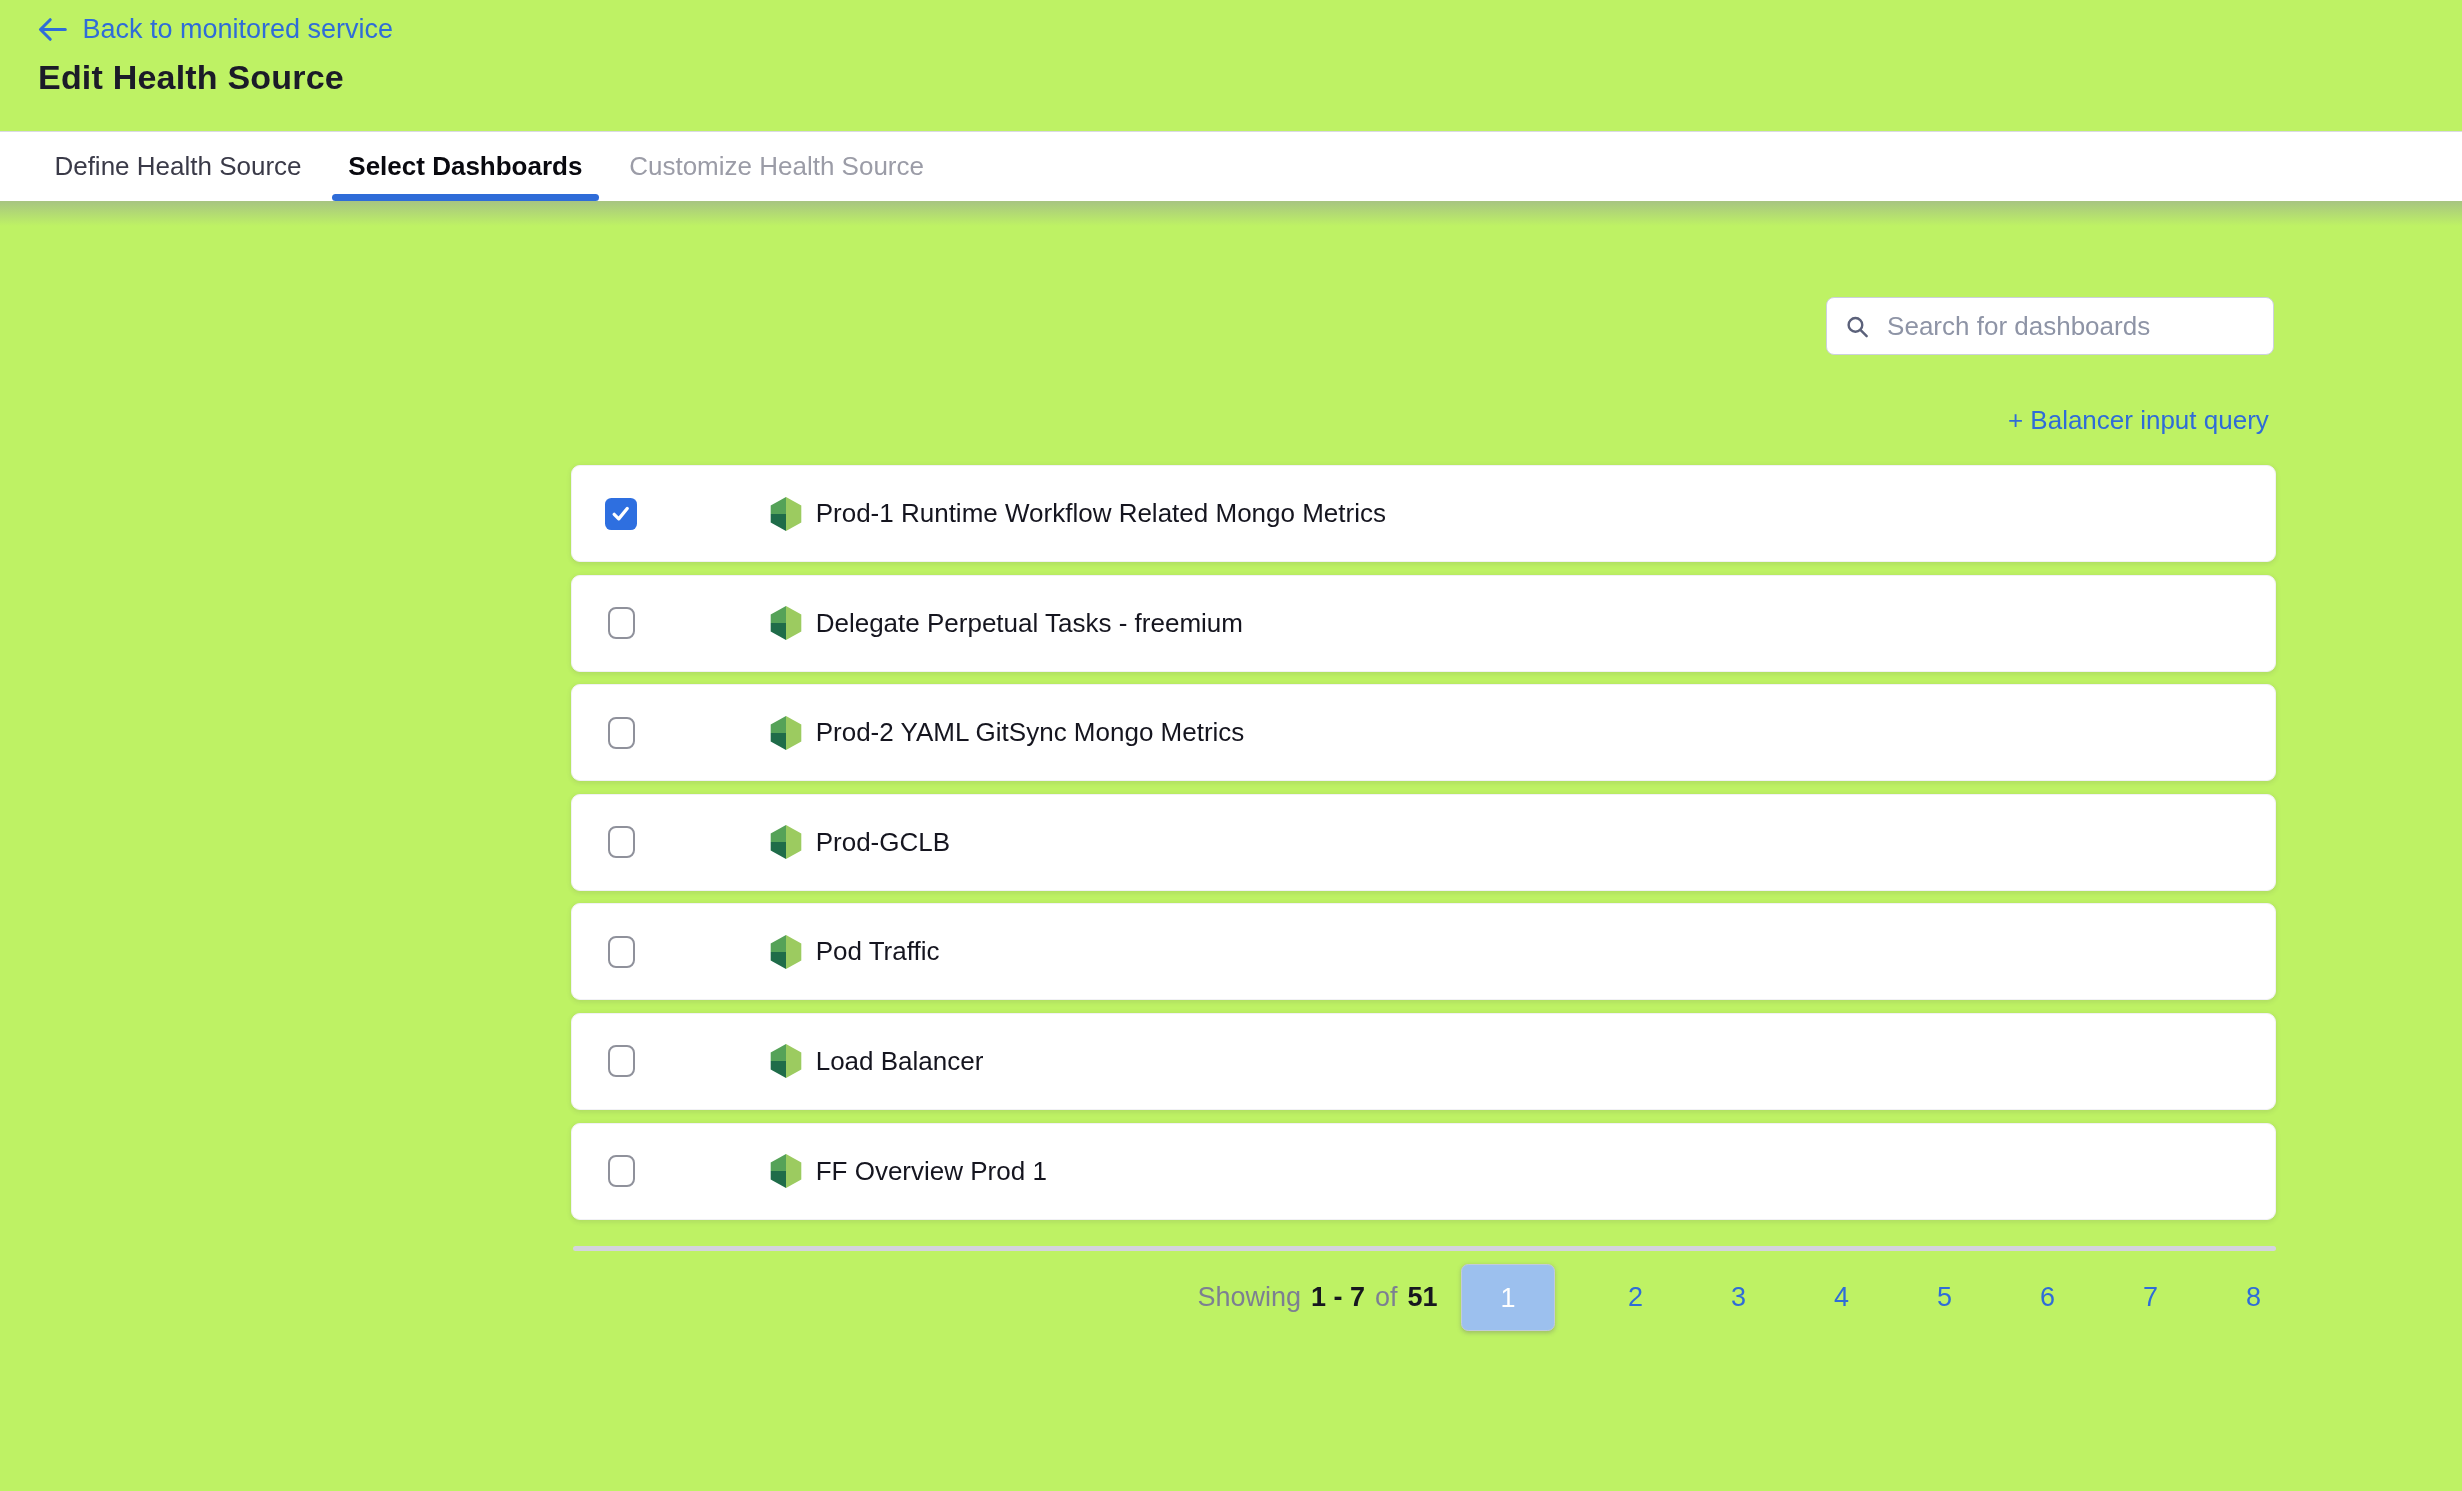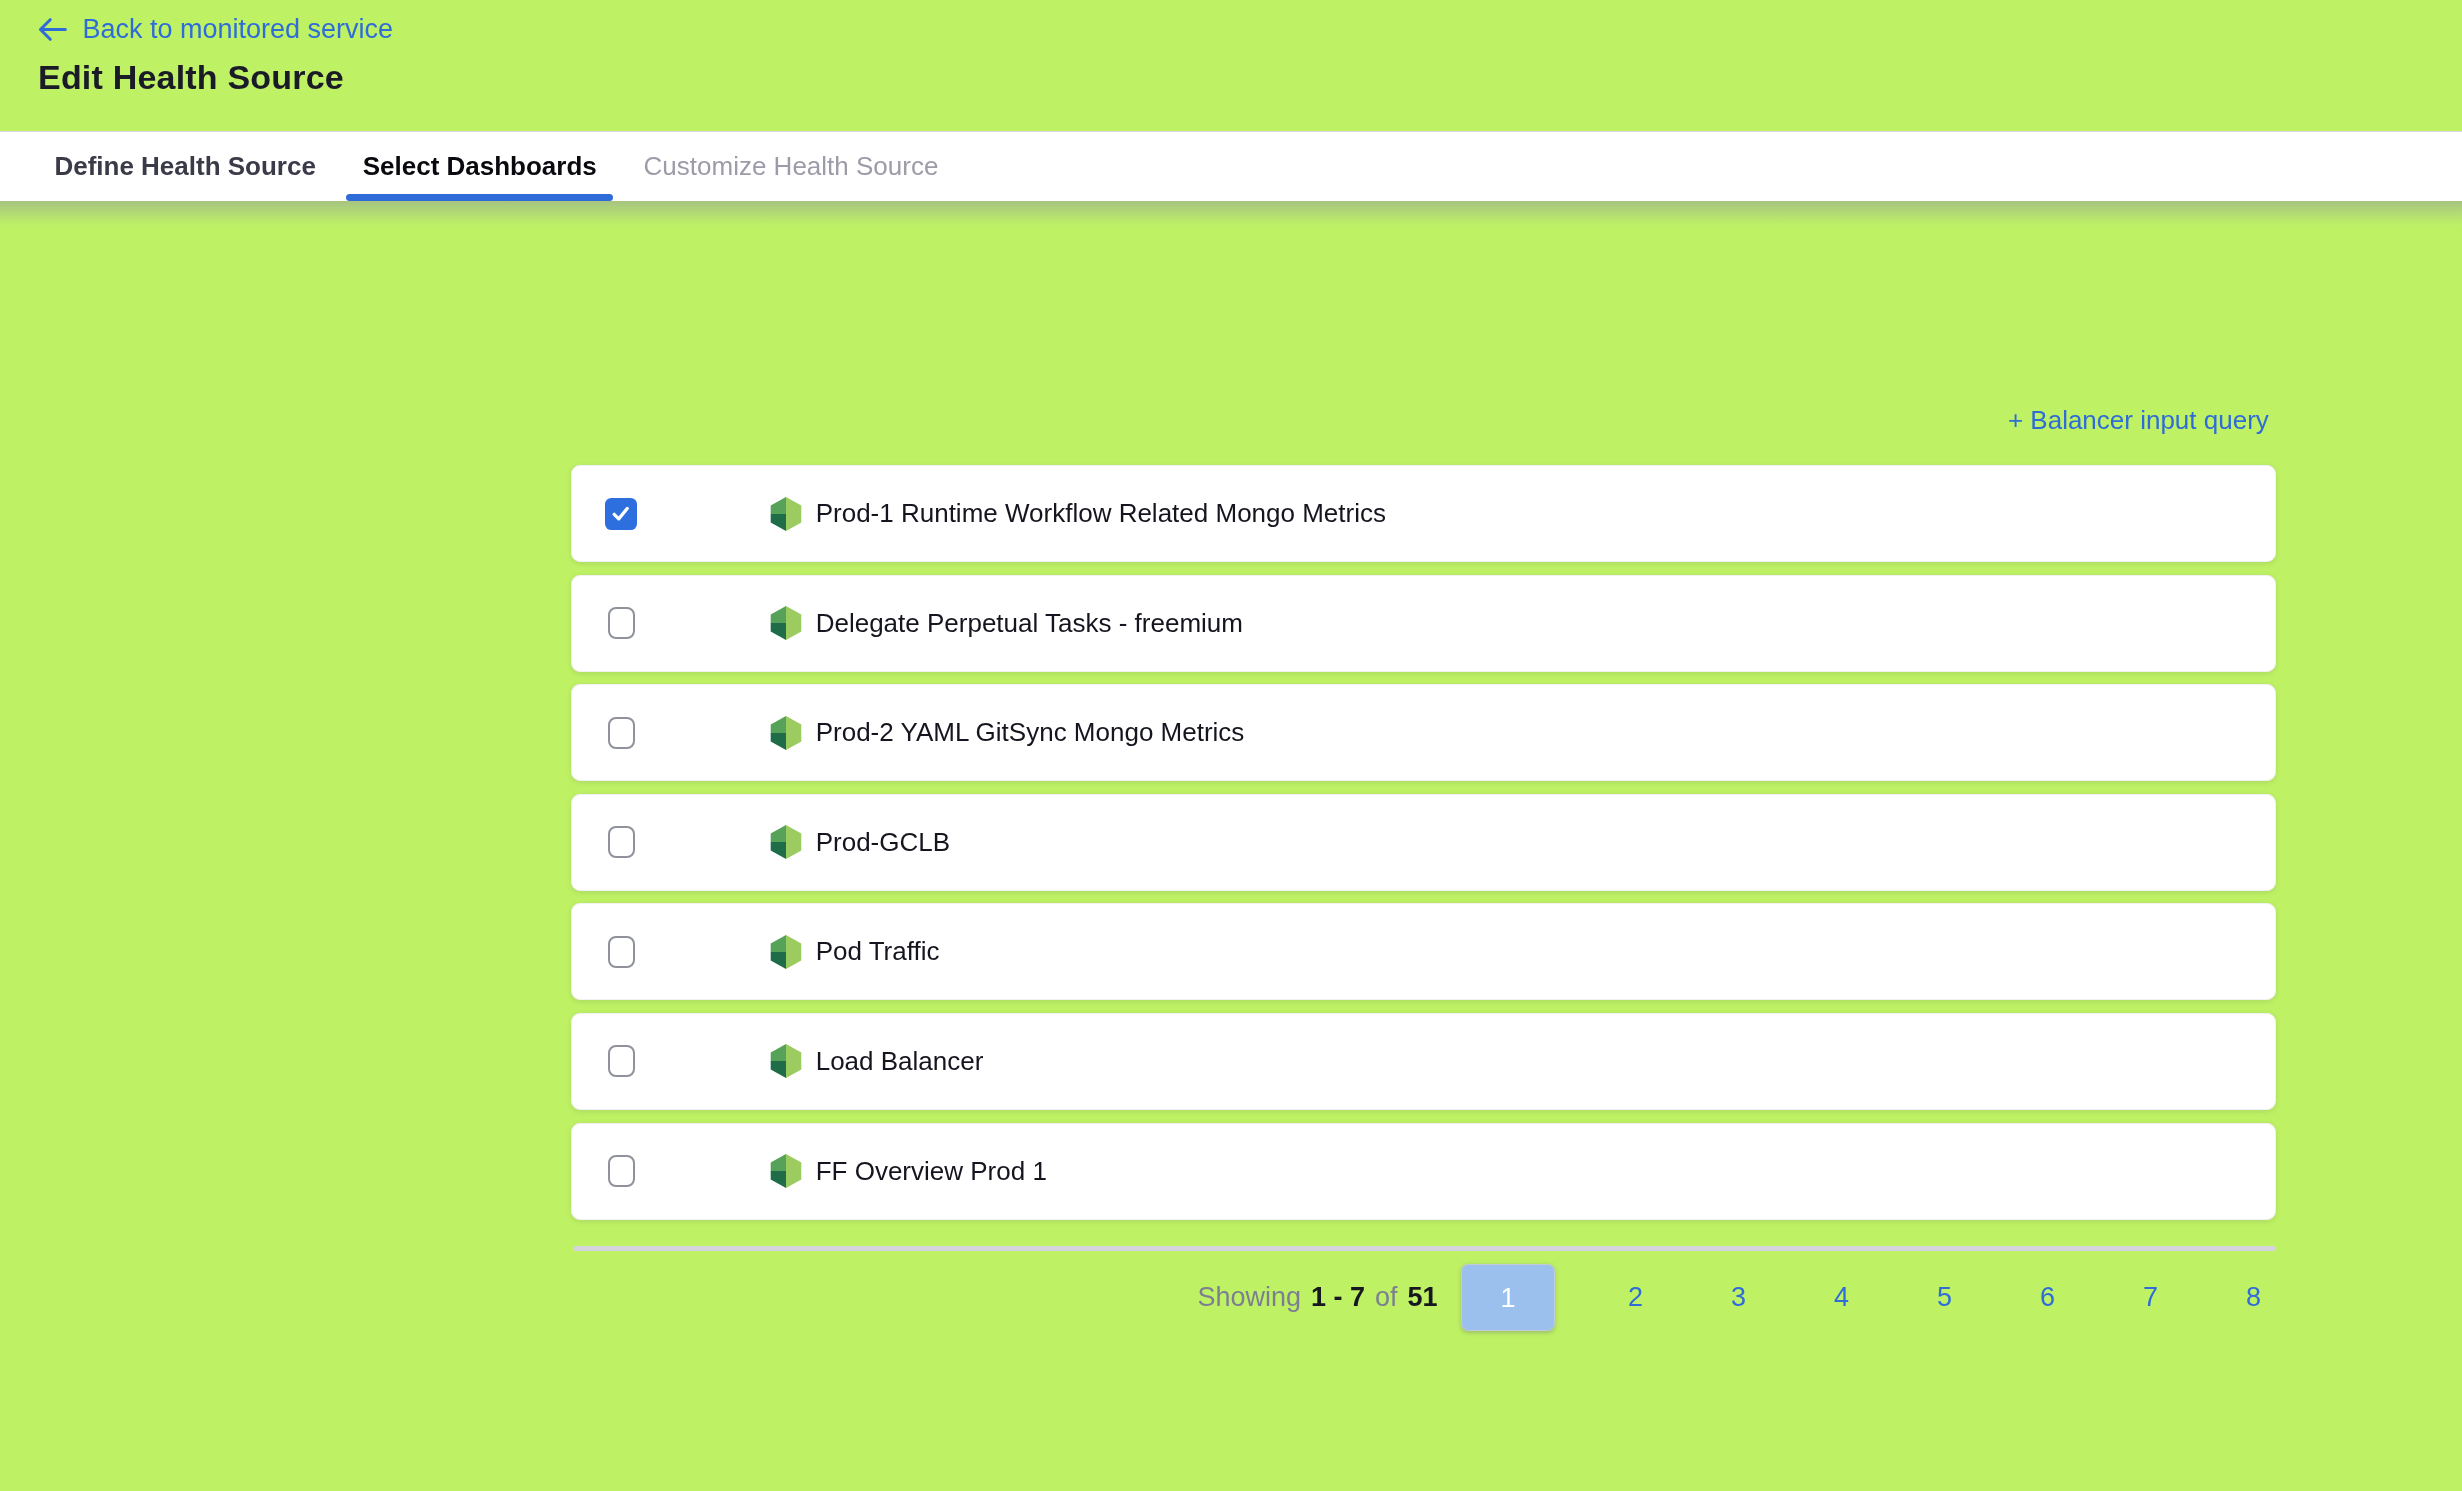--- a/index.html
+++ b/index.html
@@ -17,21 +17,21 @@
     font-size:34px;font-weight:700;color:#1b1b28;letter-spacing:0.2px;
   }
   
   .tabs{
     position:absolute;top:131px;left:0;width:100%;height:70px;background:#ffffff;
     border-top:1.8px solid #dadae4;display:flex;align-items:stretch;padding-left:31px;
     box-sizing:border-box;z-index:2;
   }
   .tab{
     display:flex;align-items:center;padding:0 23.4px;font-size:26px;
-    color:#3a3a48;font-weight:700;position:relative;cursor:pointer;white-space:nowrap;
+    color:#3a3a48;font-weight:400;position:relative;cursor:pointer;white-space:nowrap;
   }
   .tab.active{color:#09090f;font-weight:700;}
   .tab.active::after{
     content:"";position:absolute;left:7.2px;right:7.2px;bottom:0;height:7.2px;
     border-radius:4.5px;background:#2f6cd8;
   }
   .tab.disabled{color:#9b9ca7;font-weight:400;}
   .tab-shadow{
     position:absolute;top:201px;left:0;width:100%;height:25px;z-index:1;
     background:linear-gradient(to bottom,rgba(138,140,166,.45),rgba(138,140,166,0));
@@ -117,20 +117,27 @@
   </div>
   <h1 class="page-title">Edit Health Source</h1>
 
   <div class="tabs">
     <div class="tab">Define Health Source</div>
     <div class="tab active">Select Dashboards</div>
     <div class="tab disabled">Customize Health Source</div>
   </div>
   <div class="tab-shadow"></div>
 
+  <div class="search-box">
+    <svg width="27" height="27" viewBox="0 0 30 30">
+      <circle cx="13" cy="13" r="8.5" fill="none" stroke="#5b617a" stroke-width="3"></circle>
+      <line x1="19.5" y1="19.5" x2="27" y2="27" stroke="#5b617a" stroke-width="3" stroke-linecap="round"></line>
+    </svg>
+    <input type="text" placeholder="Search for dashboards" style="">
+  </div>
 
   <div class="list-head">
     <div class="manual-link">+ Balancer input query</div>
   </div>
 
   <div class="rows">
 
     <div class="row">
       <span class="cbwrap">
           <span class="cb checked">

